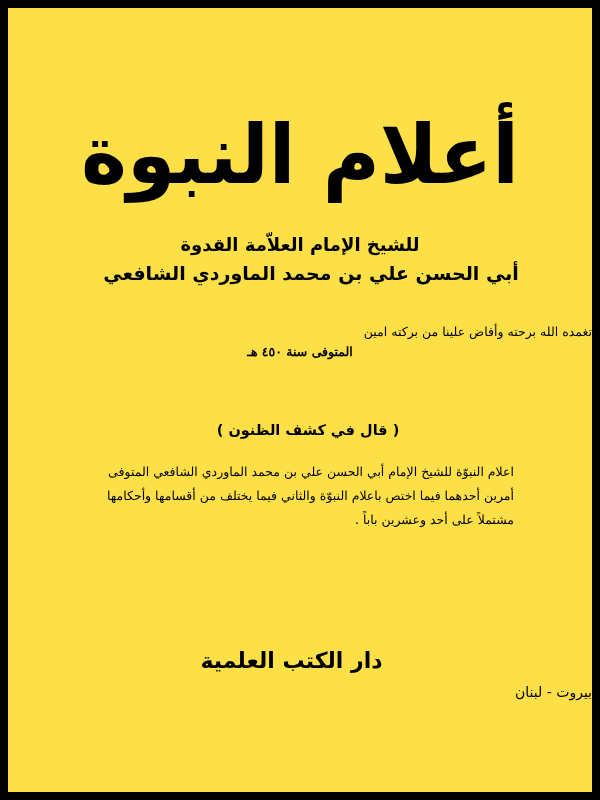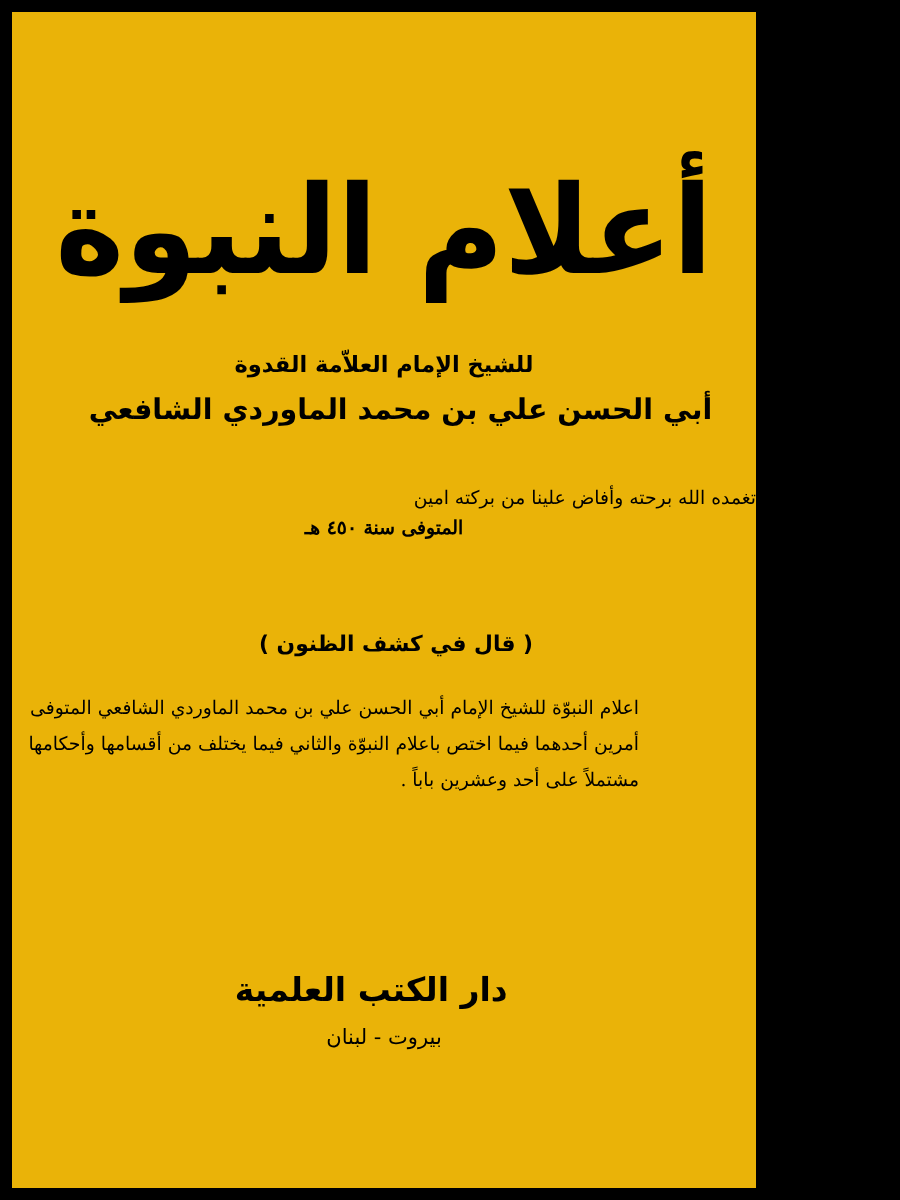--- a/index.html
+++ b/index.html
@@ -11,23 +11,23 @@
       width: 600px;
       height: 800px;
       position: relative;
       overflow: hidden;
       font-family: "DejaVu Serif", serif;
     }
     .page {
       position: absolute;
       left: 8px;
       top: 8px;
-      width: 496px;
+      width: 584px;
       height: 784px;
-      background: #eab308;
+      background: #fde047;
       direction: rtl;
       color: #000000;
     }
     .title {
       position: absolute;
       left: 0;
       right: 0;
       top: 92px;
       text-align: center;
       font-family: "DejaVu Sans", sans-serif;
@@ -38,21 +38,21 @@
       transform: scaleY(1.05);
     }
     .subtitle {
       position: absolute;
       left: 0;
       right: 0;
       text-align: center;
       font-family: "DejaVu Sans", sans-serif;
       font-weight: bold;
     }
-    .line1 { top: 226px; font-size: 15px; }
+    .line1 { top: 226px; font-size: 18px; }
     .line2 { top: 254px; font-size: 19px; padding-left: 22px; }
     .line3 { top: 316px; font-size: 12.5px; font-family: "DejaVu Serif", serif; font-weight: normal; text-align: right; }
     .line4 { top: 336px; font-size: 12.5px; font-family: "DejaVu Serif", serif; font-weight: bold; }
     .quote-heading {
       position: absolute;
       left: 0;
       right: 0;
       top: 414px;
       text-align: center;
       font-family: "DejaVu Sans", sans-serif;
@@ -84,21 +84,21 @@
       font-family: "DejaVu Sans", sans-serif;
       font-weight: bold;
       font-size: 22px;
       letter-spacing: 1px;
     }
     .city {
       position: absolute;
       left: 0;
       right: 0;
       top: 676px;
-      text-align: center;
+      text-align: right;
       font-family: "DejaVu Sans", sans-serif;
       font-size: 14px;
     }
   </style>
 </head>
 <body>
 
 <div class="page">
   <div class="title">أعلام النبوة</div>
 

